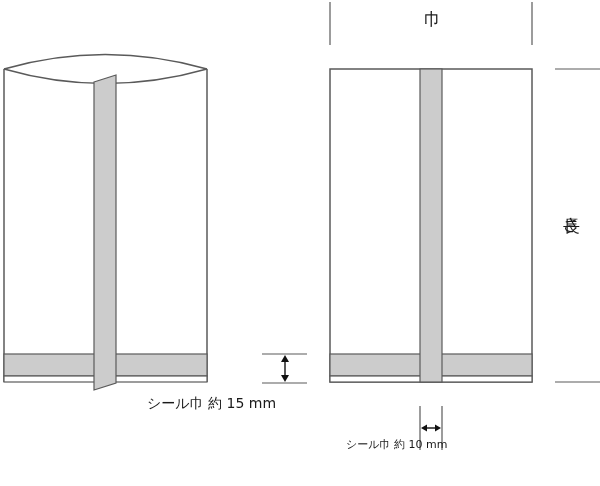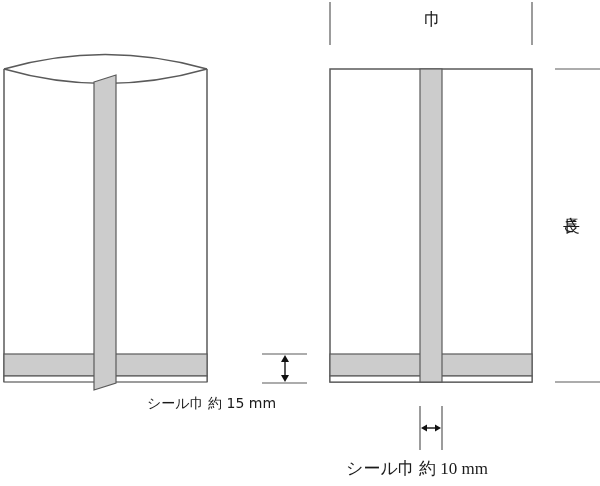--- a/index.html
+++ b/index.html
@@ -40,23 +40,22 @@
       text-orientation: upright;
       letter-spacing: 0px;
     }
     .lbl-seal15 {
       left: 147px;
       top: 396px;
       font-size: 14px;
     }
     .lbl-seal10 {
       left: 346px;
-      top: 460px;
-      font-size: 17px;
-      font-family: Liberation Serif, serif;
+      top: 439px;
+      font-size: 11px;
     }
   </style>
 </head>
 <body>
 
 <svg id="diagram" viewBox="0 0 600 486" xmlns="http://www.w3.org/2000/svg">
 
   <g>
 
     <line x1="4" y1="69" x2="4" y2="382" stroke="#5a5a5a" stroke-width="1.5"></line>

